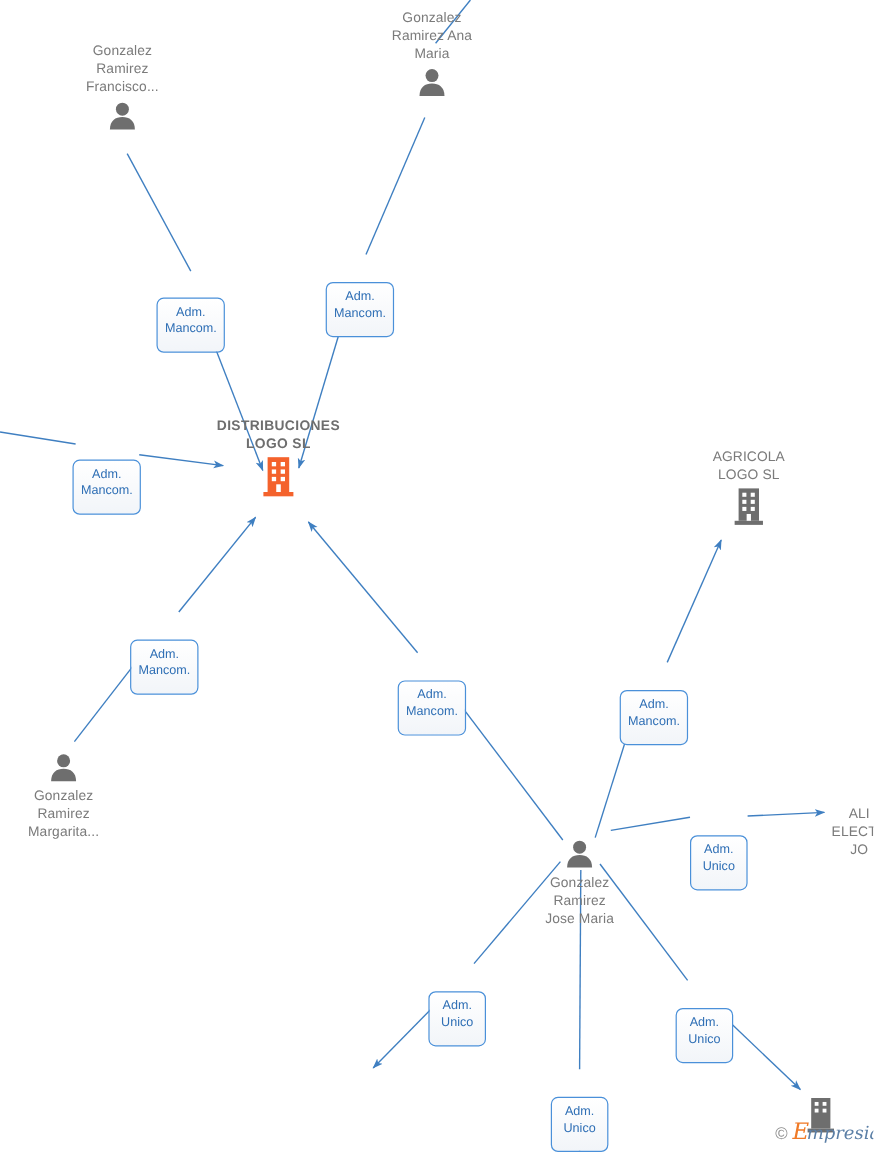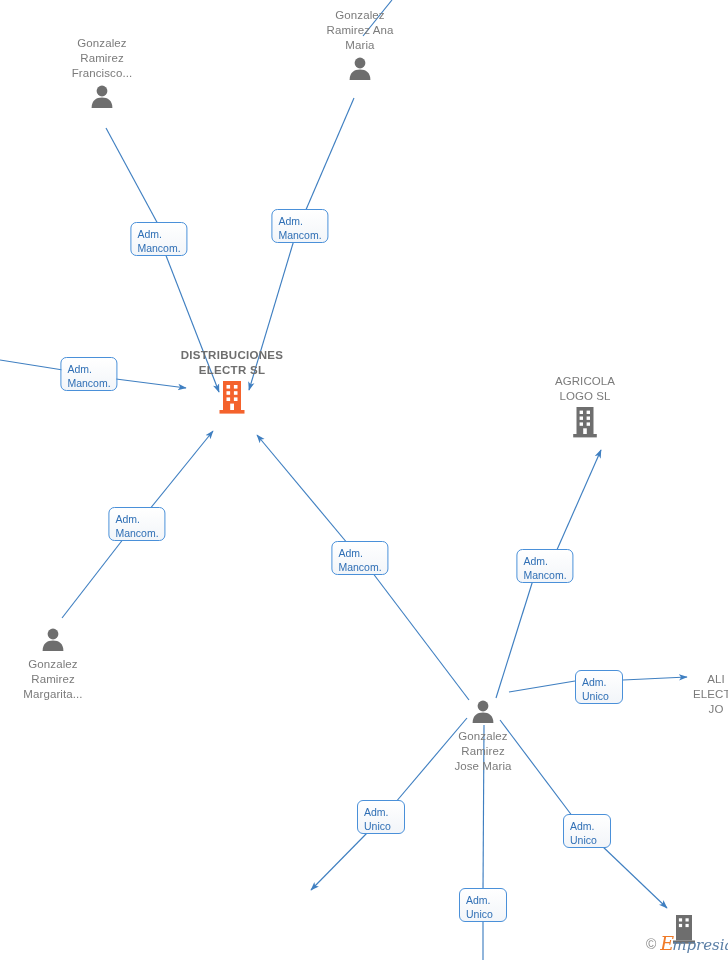--- a/index.html
+++ b/index.html
@@ -54,24 +54,25 @@
   .rel-box {
     position: absolute;
     transform: translate(-50%, -50%);
     box-sizing: border-box;
     background: linear-gradient(to bottom, #ffffff 0%, #f2f5f9 100%);
     border: 1px solid #4a90d9;
     border-radius: 6px;
     color: #2f6fb5;
     font-size: 10.5px;
     line-height: 14px;
-    text-align: left;
-    padding: 4px 6px 0 6px;
+    text-align: center;
+    padding: 4px 6px 12px 6px;
     white-space: pre-line;
     min-width: 48px;
+    margin-top: 32px;
   }
   .watermark {
     position: absolute;
     display: flex;
     align-items: center;
     gap: 4px;
     font-size: 15px;
   }
   .wm-c {
     color: #8d8d8d;
@@ -148,37 +149,37 @@
     <span class="node-icon">
       <svg width="30" height="30" viewBox="0 0 30 30">
         <circle cx="15" cy="9" r="5.4" fill="#6e6e6e"></circle>
         <path d="M4.6 26 C4.6 18.6 9.2 15.6 15 15.6 C20.8 15.6 25.4 18.6 25.4 26 Z" fill="#6e6e6e"></path>
       </svg>
     </span>
   </div>
 
   <div class="node label-above" style="left:232px; top:348px; width:160px;">
     <div class="node-label company-main">DISTRIBUCIONES
-ELECTR  SL</div>
+LOGO  SL</div>
     <span class="node-icon">
       <svg width="32" height="36" viewBox="0 0 32 36">
         <rect x="7" y="2" width="18" height="29" fill="#f4622c"></rect>
         <rect x="3.5" y="31" width="25" height="3.6" fill="#f4622c"></rect>
         <rect x="10.5" y="6" width="3.6" height="3.6" fill="#ffffff"></rect>
         <rect x="17.9" y="6" width="3.6" height="3.6" fill="#ffffff"></rect>
         <rect x="10.5" y="12.2" width="3.6" height="3.6" fill="#ffffff"></rect>
         <rect x="17.9" y="12.2" width="3.6" height="3.6" fill="#ffffff"></rect>
         <rect x="10.5" y="18.4" width="3.6" height="3.6" fill="#ffffff"></rect>
         <rect x="17.9" y="18.4" width="3.6" height="3.6" fill="#ffffff"></rect>
         <rect x="14.2" y="24.6" width="3.8" height="6.4" fill="#ffffff"></rect>
       </svg>
     </span>
   </div>
 
-  <div class="node label-above" style="left:585px; top:374px;">
+  <div class="node label-above" style="left:624px; top:374px;">
     <div class="node-label">AGRICOLA
 LOGO SL</div>
     <span class="node-icon">
       <svg width="30" height="34" viewBox="0 0 30 34">
         <rect x="6.5" y="2" width="17" height="27" fill="#6e6e6e"></rect>
         <rect x="3.2" y="29" width="23.6" height="3.4" fill="#6e6e6e"></rect>
         <rect x="9.6" y="5.6" width="3.4" height="3.4" fill="#ffffff"></rect>
         <rect x="16.6" y="5.6" width="3.4" height="3.4" fill="#ffffff"></rect>
         <rect x="9.6" y="11.5" width="3.4" height="3.4" fill="#ffffff"></rect>
         <rect x="16.6" y="11.5" width="3.4" height="3.4" fill="#ffffff"></rect>

